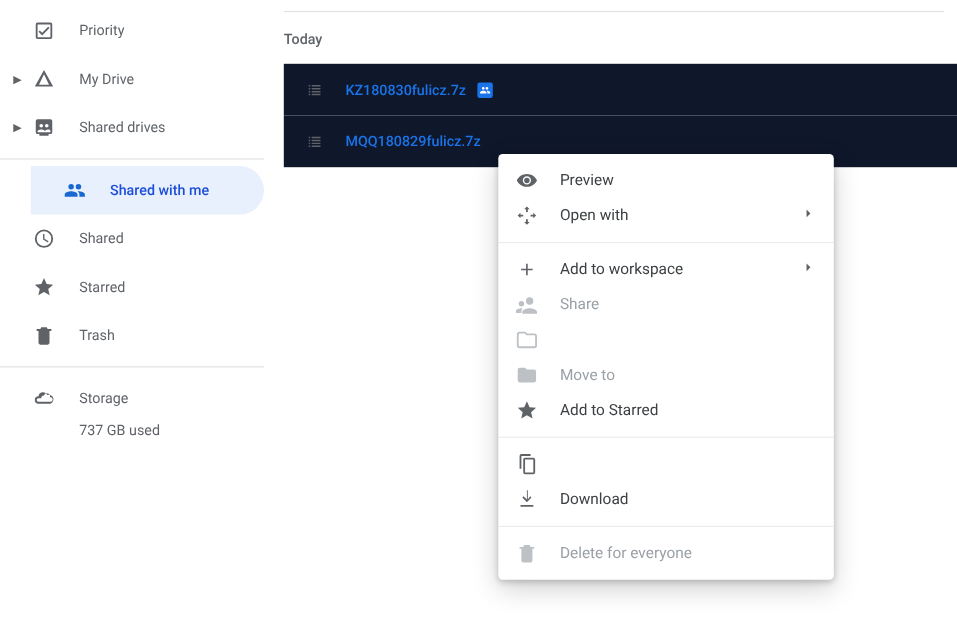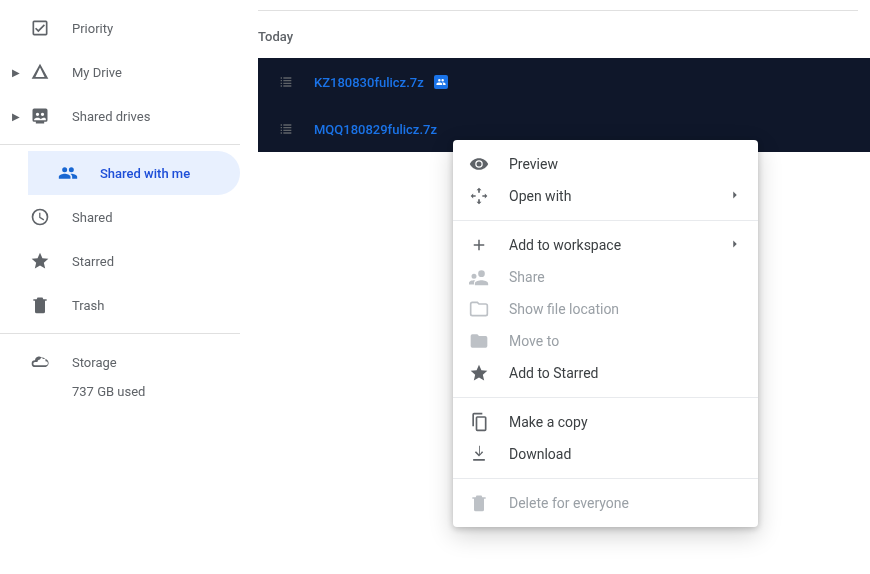--- a/index.html
+++ b/index.html
@@ -330,21 +330,20 @@
         </svg>
     </span>
     <span class="m-label">Share</span>
   </div>
   <div class="menu-item disabled">
     <span class="m-icon">
       <svg width="20" height="20" viewBox="0 0 24 24">
           <path d="M10 4H4a2 2 0 0 0-2 2v12a2 2 0 0 0 2 2h16a2 2 0 0 0 2-2V8a2 2 0 0 0-2-2h-8z" fill="none" stroke="currentColor" stroke-width="2"></path>
         </svg>
     </span>
-    <span class="m-label">Show file location</span>
   </div>
   <div class="menu-item disabled">
     <span class="m-icon">
       <svg width="20" height="20" viewBox="0 0 24 24">
           <path d="M10 4H4a2 2 0 0 0-2 2v12a2 2 0 0 0 2 2h16a2 2 0 0 0 2-2V8a2 2 0 0 0-2-2h-8l-2-2zm2 9v3l4-4-4-4v3H8v2z"></path>
         </svg>
     </span>
     <span class="m-label">Move to</span>
   </div>
   <div class="menu-item">
@@ -357,21 +356,20 @@
   </div>
 
   <div class="menu-sep"></div>
 
   <div class="menu-item">
     <span class="m-icon">
       <svg width="20" height="20" viewBox="0 0 24 24">
           <path d="M16 1H6a2 2 0 0 0-2 2v14h2V3h10zm3 4H10a2 2 0 0 0-2 2v14a2 2 0 0 0 2 2h9a2 2 0 0 0 2-2V7a2 2 0 0 0-2-2zm0 16H10V7h9z"></path>
         </svg>
     </span>
-    <span class="m-label">Make a copy</span>
   </div>
   <div class="menu-item">
     <span class="m-icon">
       <svg width="20" height="20" viewBox="0 0 24 24">
           <path d="M5 20h14v-2H5zM12 2v10.2L8.4 8.6 7 10l5 5 5-5-1.4-1.4L13 12.2V2z"></path>
         </svg>
     </span>
     <span class="m-label">Download</span>
   </div>
 

